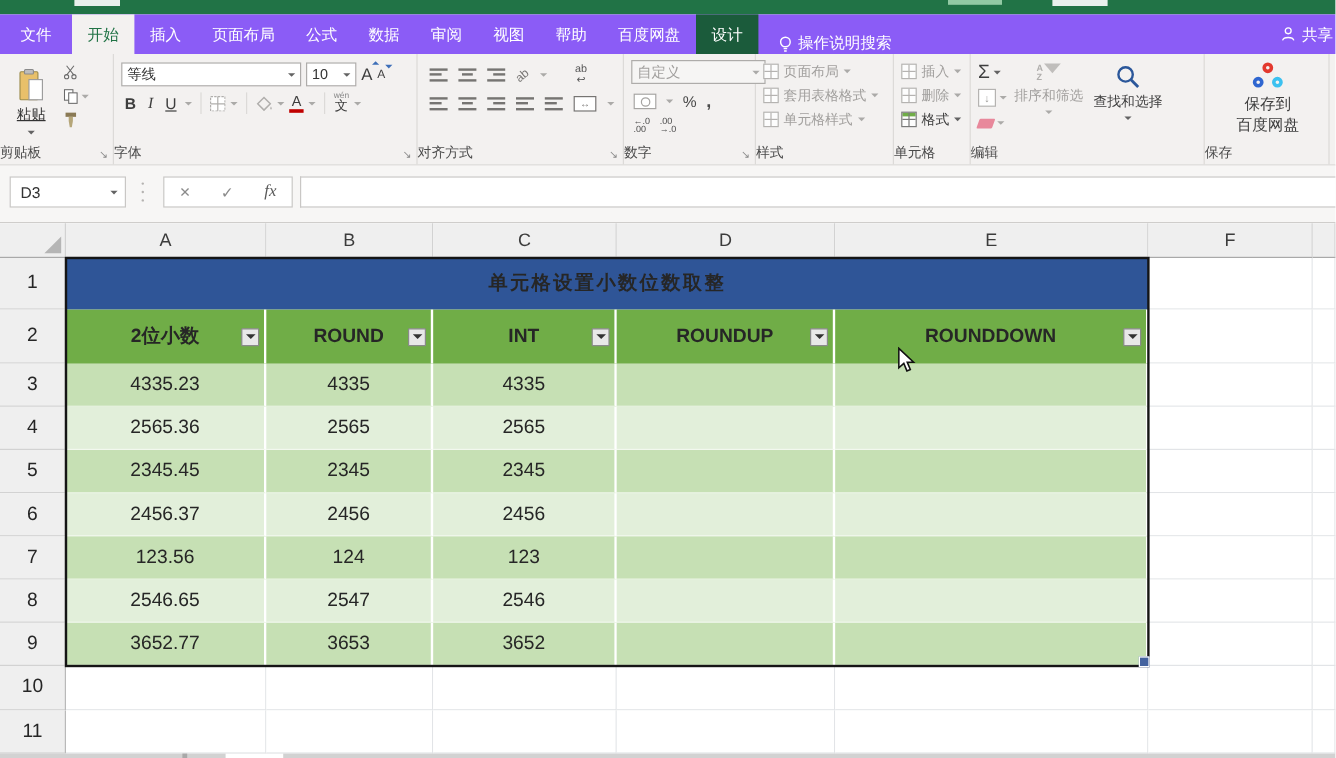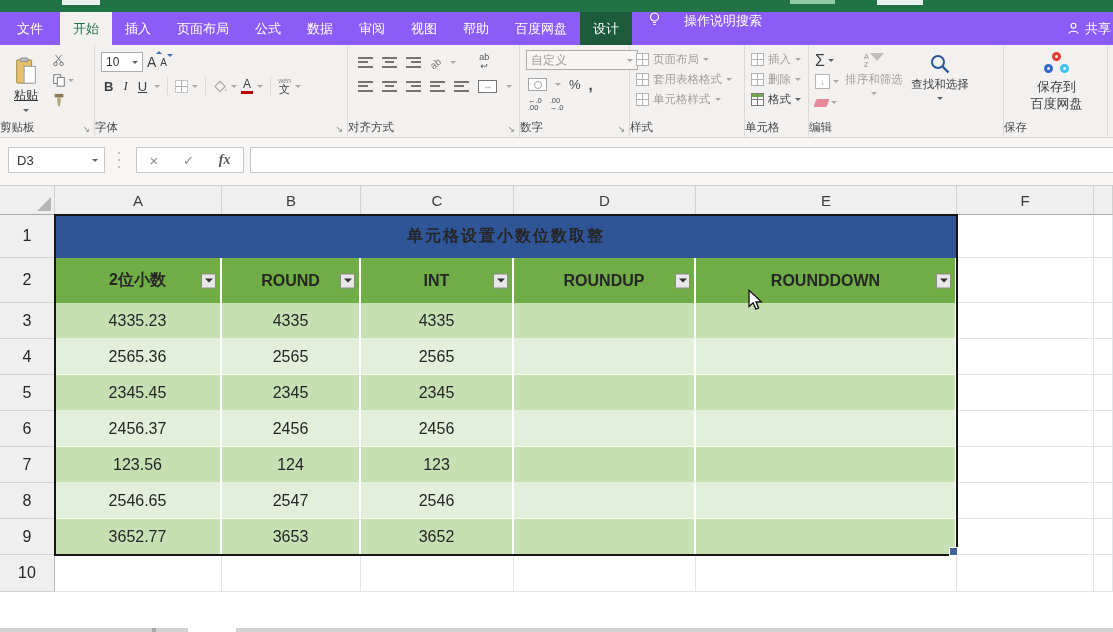--- a/index.html
+++ b/index.html
@@ -10,21 +10,21 @@
   .titlebar{position:absolute;top:0;left:0;right:0;height:12px;background:#217346;}
   .sliver{position:absolute;top:0;height:5px;background:#fff;opacity:.9;}
   .sliver.s1{left:62px;width:38px;}
   .sliver.s2{left:877px;width:46px;}
   .sliver.s3{left:790px;width:45px;height:4px;background:#9fd4ae;}
   .menubar{position:absolute;top:12px;left:0;right:0;height:33px;background:#8b5cf6;display:flex;align-items:stretch;color:#fff;font-size:13px;}
   .mtab{display:flex;align-items:center;padding:0 13px;cursor:default;white-space:nowrap;}
   .mtab.file{padding:0 17px;}
   .mtab.active{background:#f3f1f0;color:#217346;}
   .mtab.design{background:#1b5b3b;}
-  .searchbox{display:flex;align-items:flex-start;gap:23px;margin-left:16px;}
+  .searchbox{display:flex;align-items:flex-end;gap:4px;margin-left:16px;}
   .share{position:absolute;right:0;top:0;height:33px;display:flex;align-items:center;gap:4px;padding-right:2px;}
 
   
   .ribbon{position:absolute;top:45px;left:0;right:0;height:93px;background:#f3f1f0;border-bottom:1px solid #d8d6d4;display:flex;box-sizing:border-box;}
   .rgroup{position:relative;border-right:1px solid #dcdad8;box-sizing:border-box;padding:5px 4px 16px 6px;flex:none;}
   .glabel{position:absolute;bottom:2px;left:0;right:0;text-align:left;font-size:11.5px;color:#4a4a4a;}
   .launcher{position:absolute;bottom:3px;right:4px;font-size:9px;color:#8a8a8a;line-height:1;}
   .tri{display:inline-block;width:0;height:0;border:3.5px solid transparent;border-top-color:#636363;margin-top:3px;}
   .tri.gray{border-top-color:#abaaa8;}
   .gtxt{color:#a19f9d !important;}
@@ -114,21 +114,21 @@
   .bicon .b{left:2px;top:12px;border:3px solid #2f66d0;}
   .bicon .c{left:18px;top:12px;border:3px solid #3cc1f0;}
 
   
   .fbar{position:absolute;top:138px;left:0;right:0;height:48px;background:#f7f6f5;box-sizing:border-box;border-bottom:1px solid #cfcdcb;}
   .namebox{position:absolute;left:8px;top:9px;width:97px;height:26px;background:#fff;border:1px solid #c9c7c5;box-sizing:border-box;display:flex;align-items:center;font-size:13px;color:#333;padding-left:8px;}
   .namebox .tri{position:absolute;right:6px;}
   .dots{position:absolute;left:118px;top:14px;width:3px;height:16px;display:flex;flex-direction:column;justify-content:space-between;}
   .dots i{width:2px;height:2px;background:#b5b3b1;border-radius:50%;}
   .fbtns{position:absolute;left:136px;top:9px;width:108px;height:26px;background:#fff;border:1px solid #c9c7c5;box-sizing:border-box;display:flex;align-items:center;justify-content:space-around;color:#8a8a8a;}
-  .fbtns .fx{font-style:italic;font-family:"Liberation Serif",serif;color:#5a5a5a;font-size:14px;font-weight:bold;}
+  .fbtns .fx{font-style:italic;font-family:"Liberation Serif",serif;color:#5a5a5a;font-size:14px;}
   .fbtns .x{font-size:15px;}
   .fbtns .ck{font-size:13px;}
   .finput{position:absolute;left:250px;top:9px;right:0;height:26px;background:#fff;border:1px solid #c9c7c5;border-right:none;box-sizing:border-box;font-size:13px;color:#333;padding:4px 6px;}
 
   
   .sheet{position:absolute;top:186px;left:0;width:1113px;height:446px;background:#fff;}
   table.grid{border-collapse:separate;border-spacing:0;table-layout:fixed;width:1113px;}
   table.grid td{box-sizing:border-box;overflow:hidden;padding:0;font-size:16px;color:#262626;text-align:center;vertical-align:middle;white-space:nowrap;}
   td.gut{background:#efefef;border-right:1px solid #b9b9b9;border-bottom:1px solid #d2d2d2;font-size:15px;color:#3c3c3c;}
   tr.colhdr td{background:#efefef;border-right:1px solid #d2d2d2;border-bottom:1px solid #a9a9a9;font-size:15px;color:#3c3c3c;height:29px;}
@@ -222,20 +222,24 @@
               <path d="M6 5h4v4l-1 6H7L6 9z" fill="#b5a679"></path>
             </svg>
         </span>
       </div>
       <span class="glabel">剪贴板</span>
       <span class="launcher">↘</span>
     </div>
 
     <div class="rgroup g-font">
       <div class="frow">
+        <span class="combo fname">
+          <span>等线</span>
+          <span class="tri"></span>
+        </span>
         <span class="combo fsize">
           <span>10</span>
           <span class="tri"></span>
         </span>
         <span class="fA up"><span>A</span><b></b></span>
         <span class="fA small dn"><span>A</span><b></b></span>
       </div>
       <div class="frow">
         <span class="fletter" style="font-weight:bold">B</span>
         <span class="fletter" style="font-style:italic;font-family:'Liberation Serif',serif">I</span>
@@ -582,20 +586,30 @@
       <tr style="height:37px">
         <td class="gut">10</td>
         <td class="plain"></td>
         <td class="plain"></td>
         <td class="plain"></td>
         <td class="plain"></td>
         <td class="plain"></td>
         <td class="plain"></td>
         <td class="plain"></td>
       </tr>
+      <tr style="height:36px">
+        <td class="gut">11</td>
+        <td class="plain"></td>
+        <td class="plain"></td>
+        <td class="plain"></td>
+        <td class="plain"></td>
+        <td class="plain"></td>
+        <td class="plain"></td>
+        <td class="plain"></td>
+      </tr>
     </tbody>
       </table>
     <div class="outline">
       <span class="handle"></span>
     </div>
     <div class="bstrip">
       <span class="dseg"></span>
       <span class="wseg"></span>
     </div>
   </div>

